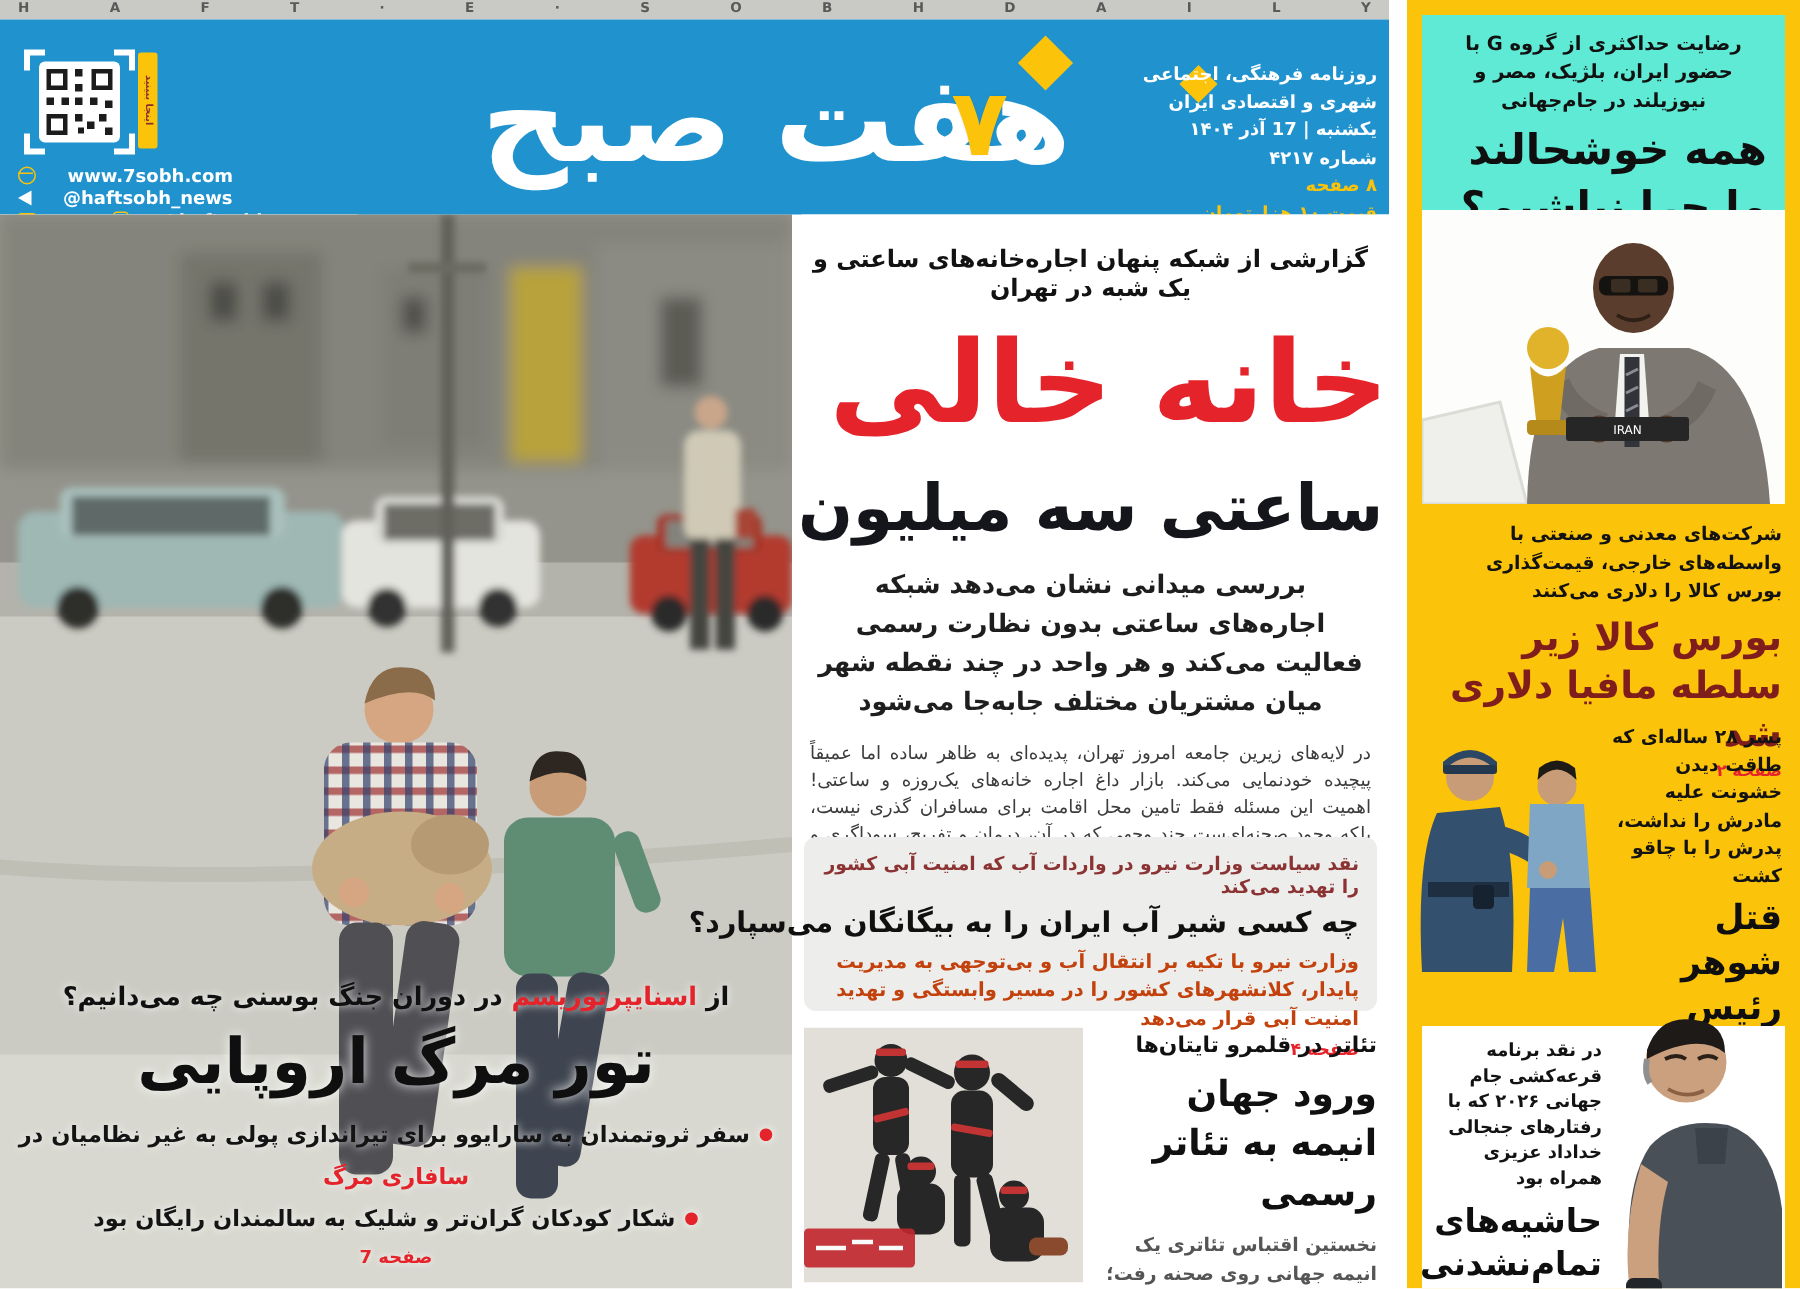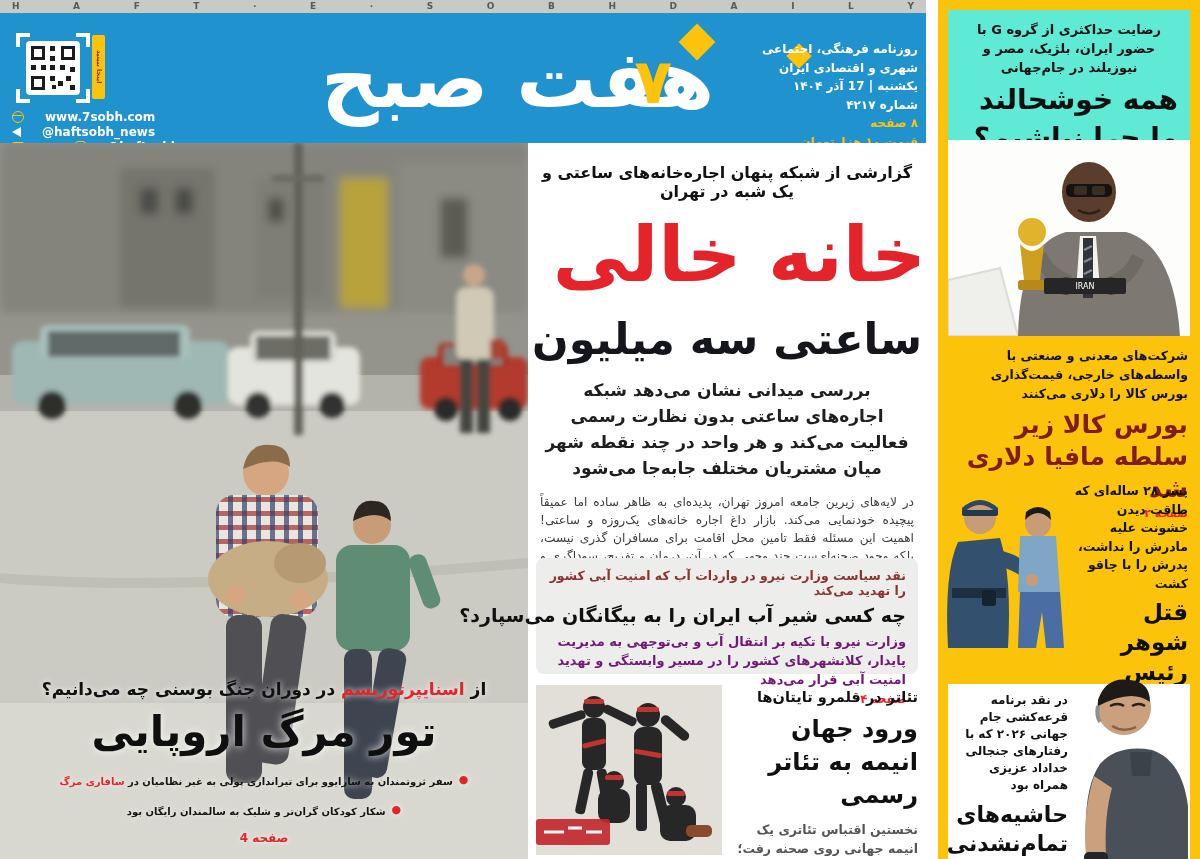--- a/index.html
+++ b/index.html
@@ -35,38 +35,38 @@
   .logo-diamond.d2{right:22px;top:26px;width:18px;height:18px;}
   .mast-info{position:absolute;right:8px;top:27px;width:185px;text-align:right;direction:rtl;color:#fff;
              font-size:12px;font-weight:bold;line-height:18.5px;}
   .mast-info .yl{color:#fcc30b;}
   
   .main-photo{position:absolute;left:0;top:143px;width:528px;height:716px;overflow:hidden;background:#c9c9c2;}
   .photo-caption{position:absolute;left:0;bottom:14px;width:100%;text-align:center;direction:rtl;}
   .photo-caption .kick{font-size:17px;font-weight:bold;color:#101010;text-shadow:0 0 6px rgba(255,255,255,.9);}
   .red-word{color:#e5232b;}
   .photo-caption .head{font-size:42px;font-weight:bold;color:#0f0f0f;margin:8px 0 10px;text-shadow:0 0 8px rgba(255,255,255,.9);}
-  .photo-caption .bullet{font-size:10px;font-weight:bold;color:#141414;line-height:28px;text-shadow:0 0 6px rgba(255,255,255,.9);}
+  .photo-caption .bullet{font-size:15px;font-weight:bold;color:#141414;line-height:28px;text-shadow:0 0 6px rgba(255,255,255,.9);}
   .photo-caption .bullet::before{content:"●";color:#e5232b;font-size:11px;margin-left:6px;vertical-align:2px;}
   .page-tag{color:#e5232b;font-weight:bold;font-size:12px;}
   .photo-caption .page-tag{display:block;margin-top:5px;text-shadow:0 0 5px rgba(255,255,255,.9);}
   
   .center-col{position:absolute;left:528px;top:143px;width:398px;height:704px;background:#fff;}
   .lead{position:absolute;left:0;top:0;width:100%;text-align:center;direction:rtl;}
   .lead .kick{margin-top:20px;font-size:16px;font-weight:bold;color:#121212;}
   .lead .h1{font-size:76px;font-weight:bold;color:#e5232b;line-height:104px;margin-top:2px;white-space:nowrap;padding-left:48px;}
   .lead .h2{font-size:43px;font-weight:bold;color:#15161c;line-height:64px;white-space:nowrap;}
   .lead .sub{padding:6px 14px 0;font-size:17px;font-weight:bold;color:#1e1e1e;line-height:26px;}
   .lead .body{padding:12px 12px 0;font-size:12.2px;color:#3c3c3c;line-height:18px;text-align:justify;}
   .lead .page-tag{display:block;text-align:right;padding:8px 12px 0;}
   .water-box{position:absolute;left:8px;top:415px;width:382px;height:116px;background:#ededeb;border-radius:8px;
              box-sizing:border-box;padding:10px 12px;text-align:right;direction:rtl;}
   .water-box .kick{font-size:12.5px;font-weight:bold;color:#8b3333;}
   .water-box .head{font-size:19px;font-weight:bold;color:#101010;margin-top:6px;white-space:nowrap;}
-  .water-box .deck{font-size:13px;font-weight:bold;color:#701a75;line-height:19px;margin-top:6px;}
+  .water-box .deck{font-size:13px;font-weight:bold;color:#c2410c;line-height:19px;margin-top:6px;}
   .water-box .page-tag{display:block;margin-top:3px;font-size:11.5px;}
   .theater{position:absolute;left:0;top:540px;width:100%;height:176px;}
   .theater-photo{position:absolute;left:8px;top:2px;width:186px;height:170px;}
   .theater-text{position:absolute;right:8px;top:6px;width:192px;text-align:right;direction:rtl;}
   .theater-text .kick{font-size:14.5px;font-weight:bold;color:#111;}
   .theater-text .head{font-size:24px;font-weight:bold;color:#101010;line-height:33px;margin-top:8px;}
   .theater-text .deck{font-size:12.5px;font-weight:bold;color:#555;line-height:19px;margin-top:8px;}
   
   .right-col{position:absolute;left:926px;top:0;width:274px;height:859px;background:#fff;}
   .right-inner{position:absolute;left:12px;top:0;width:262px;height:859px;background:#fcc30b;}
@@ -257,21 +257,21 @@
         <rect x="406" y="412" width="18" height="56" rx="8" transform="rotate(-20 415 412)" fill="#5f8d74"></rect>
         <rect x="344" y="506" width="28" height="150" rx="10" fill="#3f4550"></rect>
         <rect x="380" y="506" width="28" height="130" rx="10" transform="rotate(10 394 506)" fill="#3f4550"></rect>
       </g>
     </svg>
     <div class="photo-caption">
       <div class="kick"><span>از </span><span class="red-word">اسنایپرتوریسم</span><span> در دوران جنگ بوسنی چه می‌دانیم؟</span></div>
       <div class="head">تور مرگ اروپایی</div>
       <div class="bullet"><span>سفر ثروتمندان به سارایوو برای تیراندازی پولی به غیر نظامیان در </span><span class="red-word">سافاری مرگ</span></div>
       <div class="bullet">شکار کودکان گران‌تر و شلیک به سالمندان رایگان بود</div>
-      <span class="page-tag">صفحه 4</span>
+      <span class="page-tag">صفحه 7</span>
     </div>
   </div>
 
   <div class="center-col">
     <div class="lead fa">
       <div class="kick">گزارشی از شبکه پنهان اجاره‌خانه‌های ساعتی و یک شبه در تهران</div>
       <div class="h1">خانه خالی</div>
       <div class="h2">ساعتی سه میلیون</div>
       <div class="sub">بررسی میدانی نشان می‌دهد شبکه اجاره‌های ساعتی بدون نظارت رسمی فعالیت می‌کند و هر واحد در چند نقطه شهر میان مشتریان مختلف جابه‌جا می‌شود</div>
       <div class="body">در لایه‌های زیرین جامعه امروز تهران، پدیده‌ای به ظاهر ساده اما عمیقاً پیچیده خودنمایی می‌کند. بازار داغ اجاره خانه‌های یک‌روزه و ساعتی! اهمیت این مسئله فقط تامین محل اقامت برای مسافران گذری نیست، بلکه وجود صحنه‌ای‌ست چند وجهی که در آن، درمان و تفریح، سوداگری و سوءاستفاده، نیاز واقعی و کنجکاوی پنهان، همگی در هم می‌آمیزند...</div>

